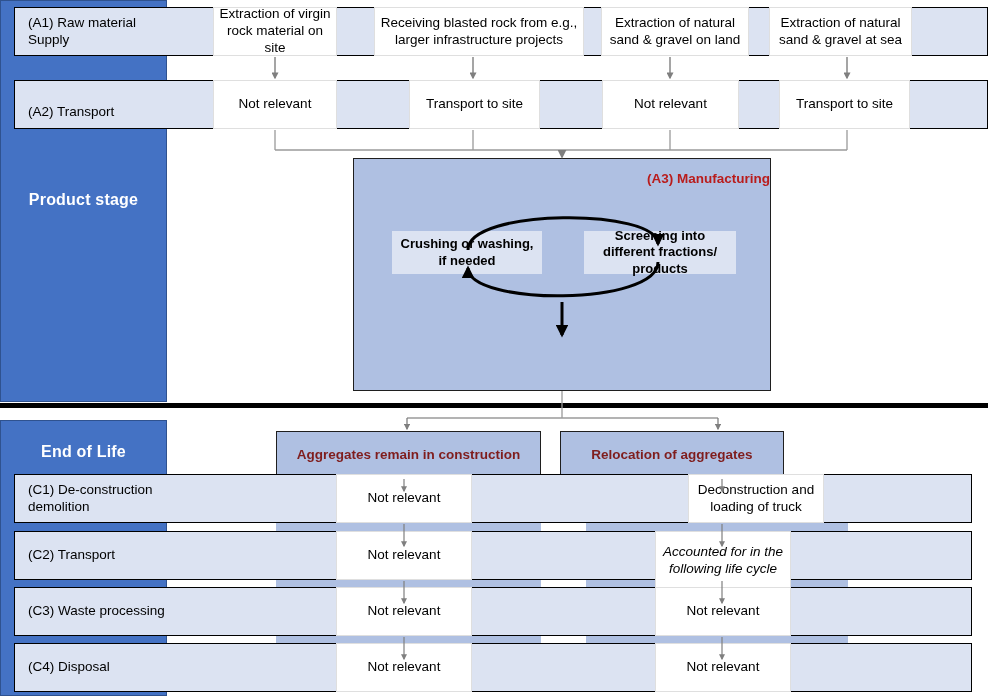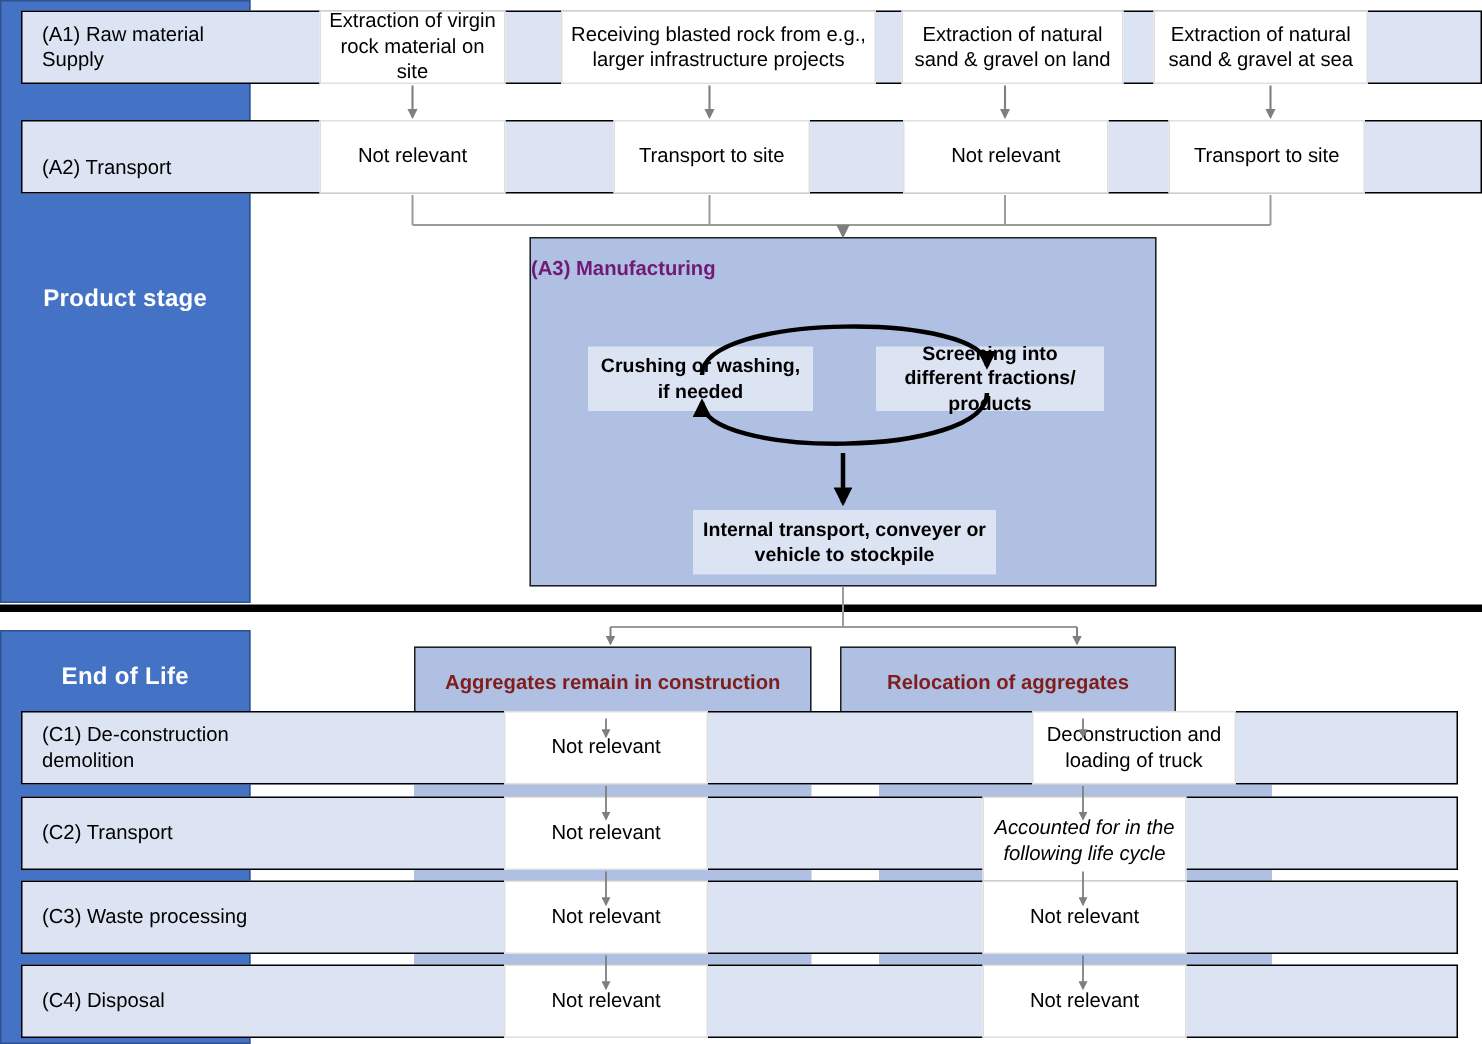--- a/index.html
+++ b/index.html
@@ -64,24 +64,24 @@
   
   .mfg-box {
     position: absolute;
     background: #AFC0E2;
     border: 1px solid #1F1F1F;
   }
   .mfg-title {
     position: absolute;
     width: 100%;
     top: 12px; left: 0;
-    text-align: left;
-    font-size: 13.5px;
-    font-weight: bold;
-    color: #701a75;
+    text-align: right;
+    font-size: 13.5px;
+    font-weight: bold;
+    color: #b91c1c;
   }
   .mfg-sub {
     position: absolute;
     background: #DCE3F2;
     display: flex;
     align-items: center;
     justify-content: center;
     text-align: center;
     font-size: 13px;
     font-weight: bold;
@@ -154,21 +154,20 @@
 
   <div class="cell" style="left:213px; top:80px; width:124px; height:49px;">Not relevant</div>
   <div class="cell" style="left:409px; top:80px; width:131px; height:49px;">Transport to site</div>
   <div class="cell" style="left:602px; top:80px; width:137px; height:49px;">Not relevant</div>
   <div class="cell" style="left:779px; top:80px; width:131px; height:49px;">Transport to site</div>
 
   <div class="mfg-box" style="left:353px; top:158px; width:418px; height:233px;">
     <div class="mfg-title">(A3) Manufacturing</div>
     <div class="mfg-sub" style="left:38px; top:72px; width:150px; height:43px;">Crushing or washing, if needed</div>
     <div class="mfg-sub" style="left:230px; top:72px; width:152px; height:43px;">Screening into different fractions/ products</div>
-    <div class="mfg-sub" style="left:108px; top:181px; width:202px; height:43px;">Internal transport, conveyer or vehicle to stockpile</div>
   </div>
 
   <div class="branch-head" style="left:276px; top:431px; width:265px; height:48px;">Aggregates remain in construction</div>
   <div class="branch-head" style="left:560px; top:431px; width:224px; height:48px;">Relocation of aggregates</div>
 
   <div class="midband" style="left:276px; top:479px; width:265px; height:12px;"></div>
   <div class="midband" style="left:586px; top:479px; width:262px; height:12px;"></div>
 
   <div class="midband" style="left:276px; top:523px; width:265px; height:24px;"></div>
   <div class="midband" style="left:586px; top:523px; width:262px; height:24px;"></div>

